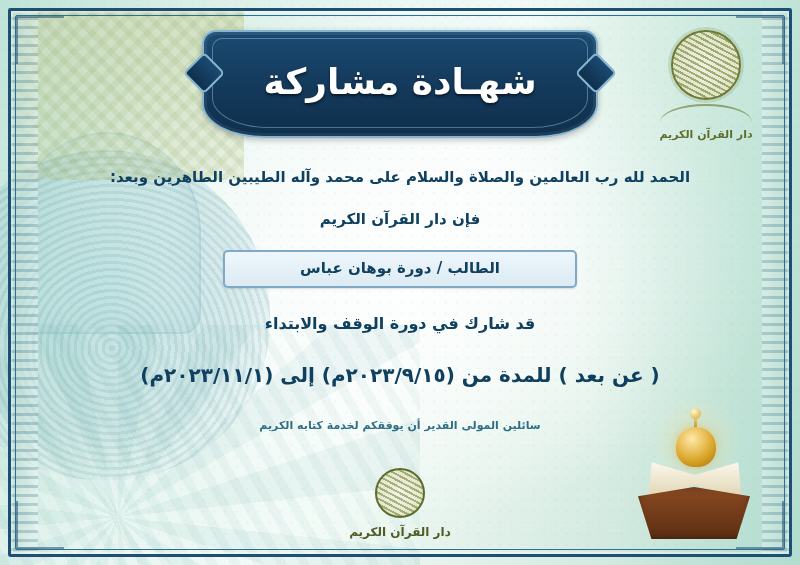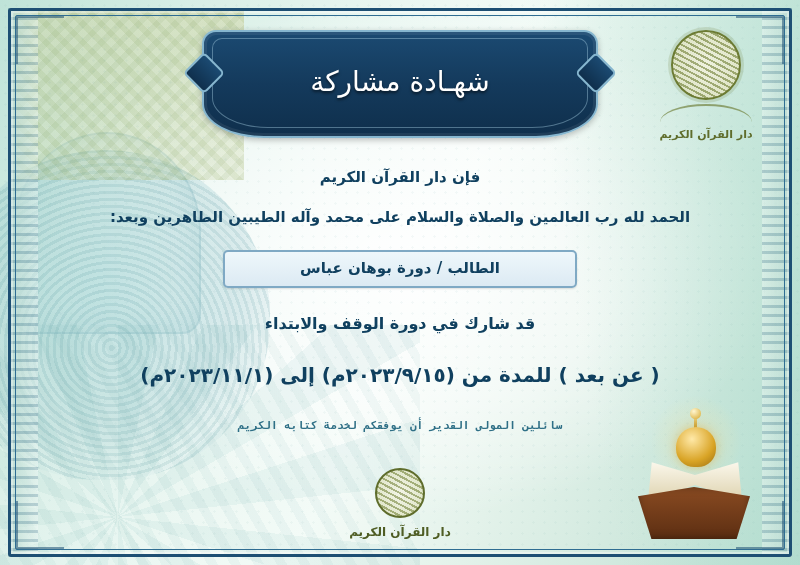--- a/index.html
+++ b/index.html
@@ -158,22 +158,22 @@
     border: 2px solid #86b6cf;
     transform: rotate(45deg);
     border-radius: 5px;
   }
   .banner .notch-l { left: -15px; }
   .banner .notch-r { right: -15px; }
 
   .banner-title {
     position: relative;
     color: #ffffff;
-    font-size: 28px;
-    font-weight: normal;
+    font-size: 36px;
+    font-weight: bold;
     letter-spacing: 1px;
     text-shadow: 0 2px 3px rgba(0,0,0,0.55);
     font-family: "DejaVu Sans", "Liberation Sans", sans-serif;
     padding-bottom: 6px;
   }
 
   
   .logo-top {
     position: absolute;
     right: 46px;
@@ -237,21 +237,21 @@
     border-radius: 5px;
     box-shadow: 0 1px 2px rgba(0,0,0,0.12);
     font-size: 15px;
     font-weight: bold;
     color: #11405f;
     direction: rtl;
   }
 
   .line-4 { font-size: 16px; margin-bottom: 30px; color: #10405f; }
   .line-5 { font-size: 20px; margin-bottom: 32px; color: #10405f; }
-  .line-6 { font-size: 11px; font-weight: bold; color: #2e6f86; margin-bottom: 8px; font-family: Liberation Mono, monospace; }
+  .line-6 { font-size: 11px; font-weight: bold; color: #2e6f86; margin-bottom: 8px; }
 
   
   .logo-bottom {
     position: absolute;
     left: 50%;
     transform: translateX(-50%);
     bottom: 26px;
     width: 140px;
     text-align: center;
   }
@@ -366,22 +366,22 @@
     <div class="logo-caption">دار القرآن الكريم</div>
   </div>
 
   <div class="banner">
     <span class="notch-l"></span>
     <span class="notch-r"></span>
     <div class="banner-title">شهـادة مشاركة</div>
   </div>
 
   <div class="body-text">
+    <div class="line line-1">الحمد لله رب العالمين والصلاة والسلام على محمد وآله الطيبين الطاهرين وبعد:</div>
     <div class="line line-2">فإن دار القرآن الكريم</div>
-    <div class="line line-1">الحمد لله رب العالمين والصلاة والسلام على محمد وآله الطيبين الطاهرين وبعد:</div>
     <div class="name-box">الطالب / دورة بوهان عباس</div>
     <div class="line line-4">قد شارك في دورة الوقف والابتداء</div>
     <div class="line line-5">( عن بعد ) للمدة من (٢٠٢٣/٩/١٥م) إلى (٢٠٢٣/١١/١م)</div>
     <div class="line line-6">سائلين المولى القدير أن يوفقكم لخدمة كتابه الكريم</div>
   </div>
 
   <div class="logo-bottom">
     <div class="seal"></div>
     <div class="logo-caption">دار القرآن الكريم</div>
   </div>

